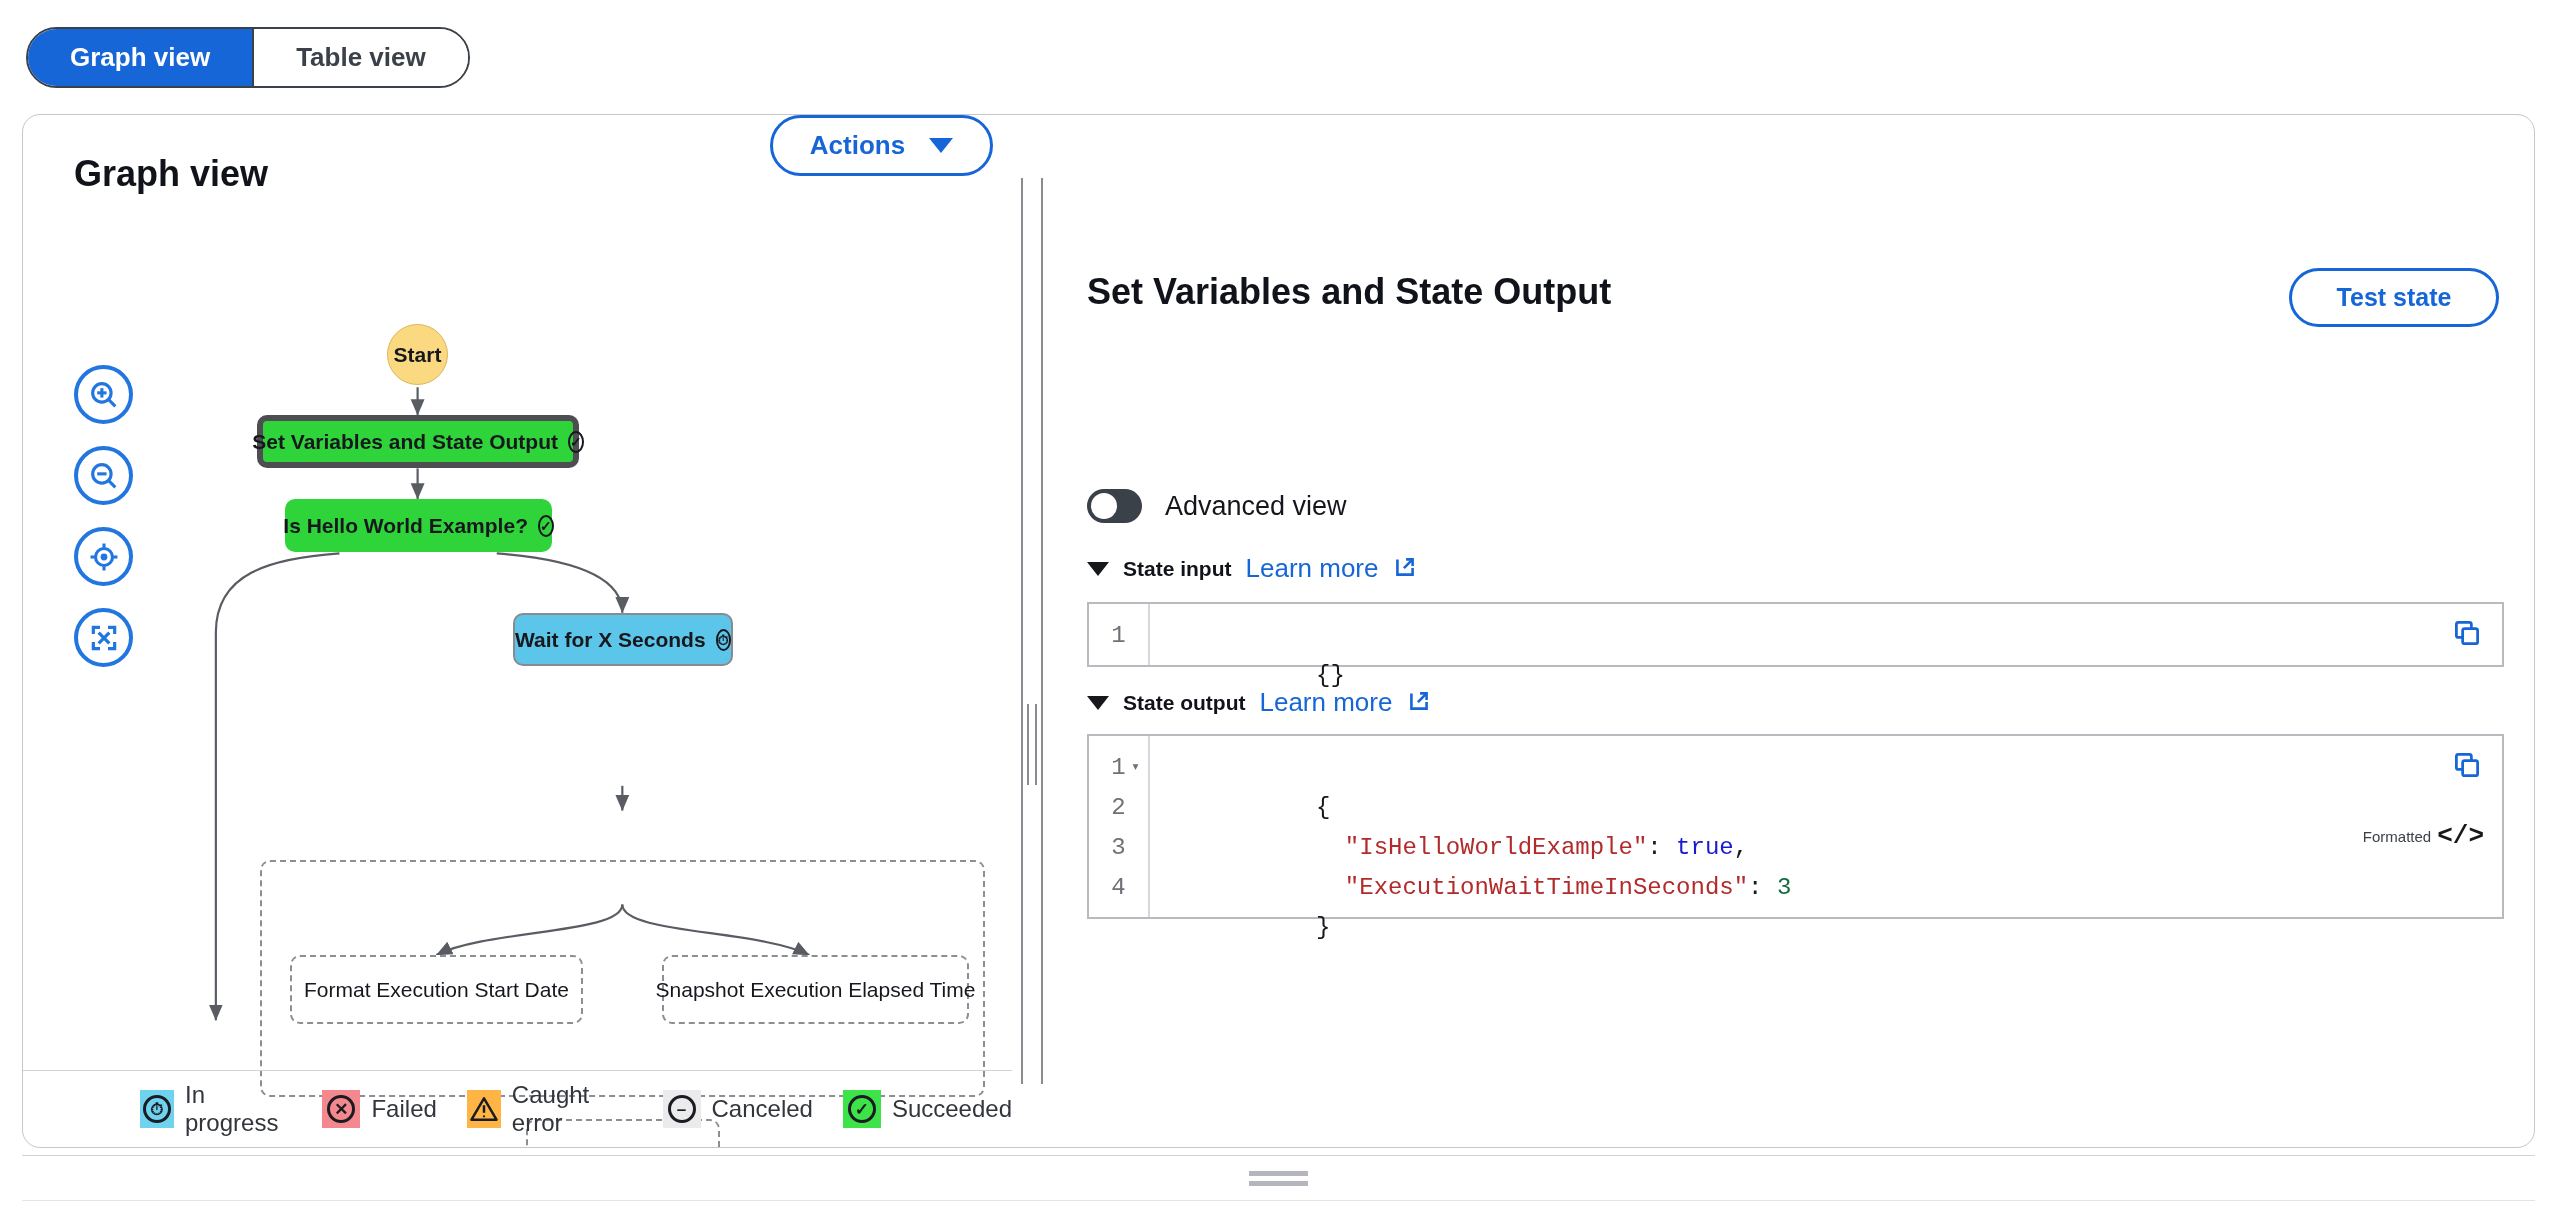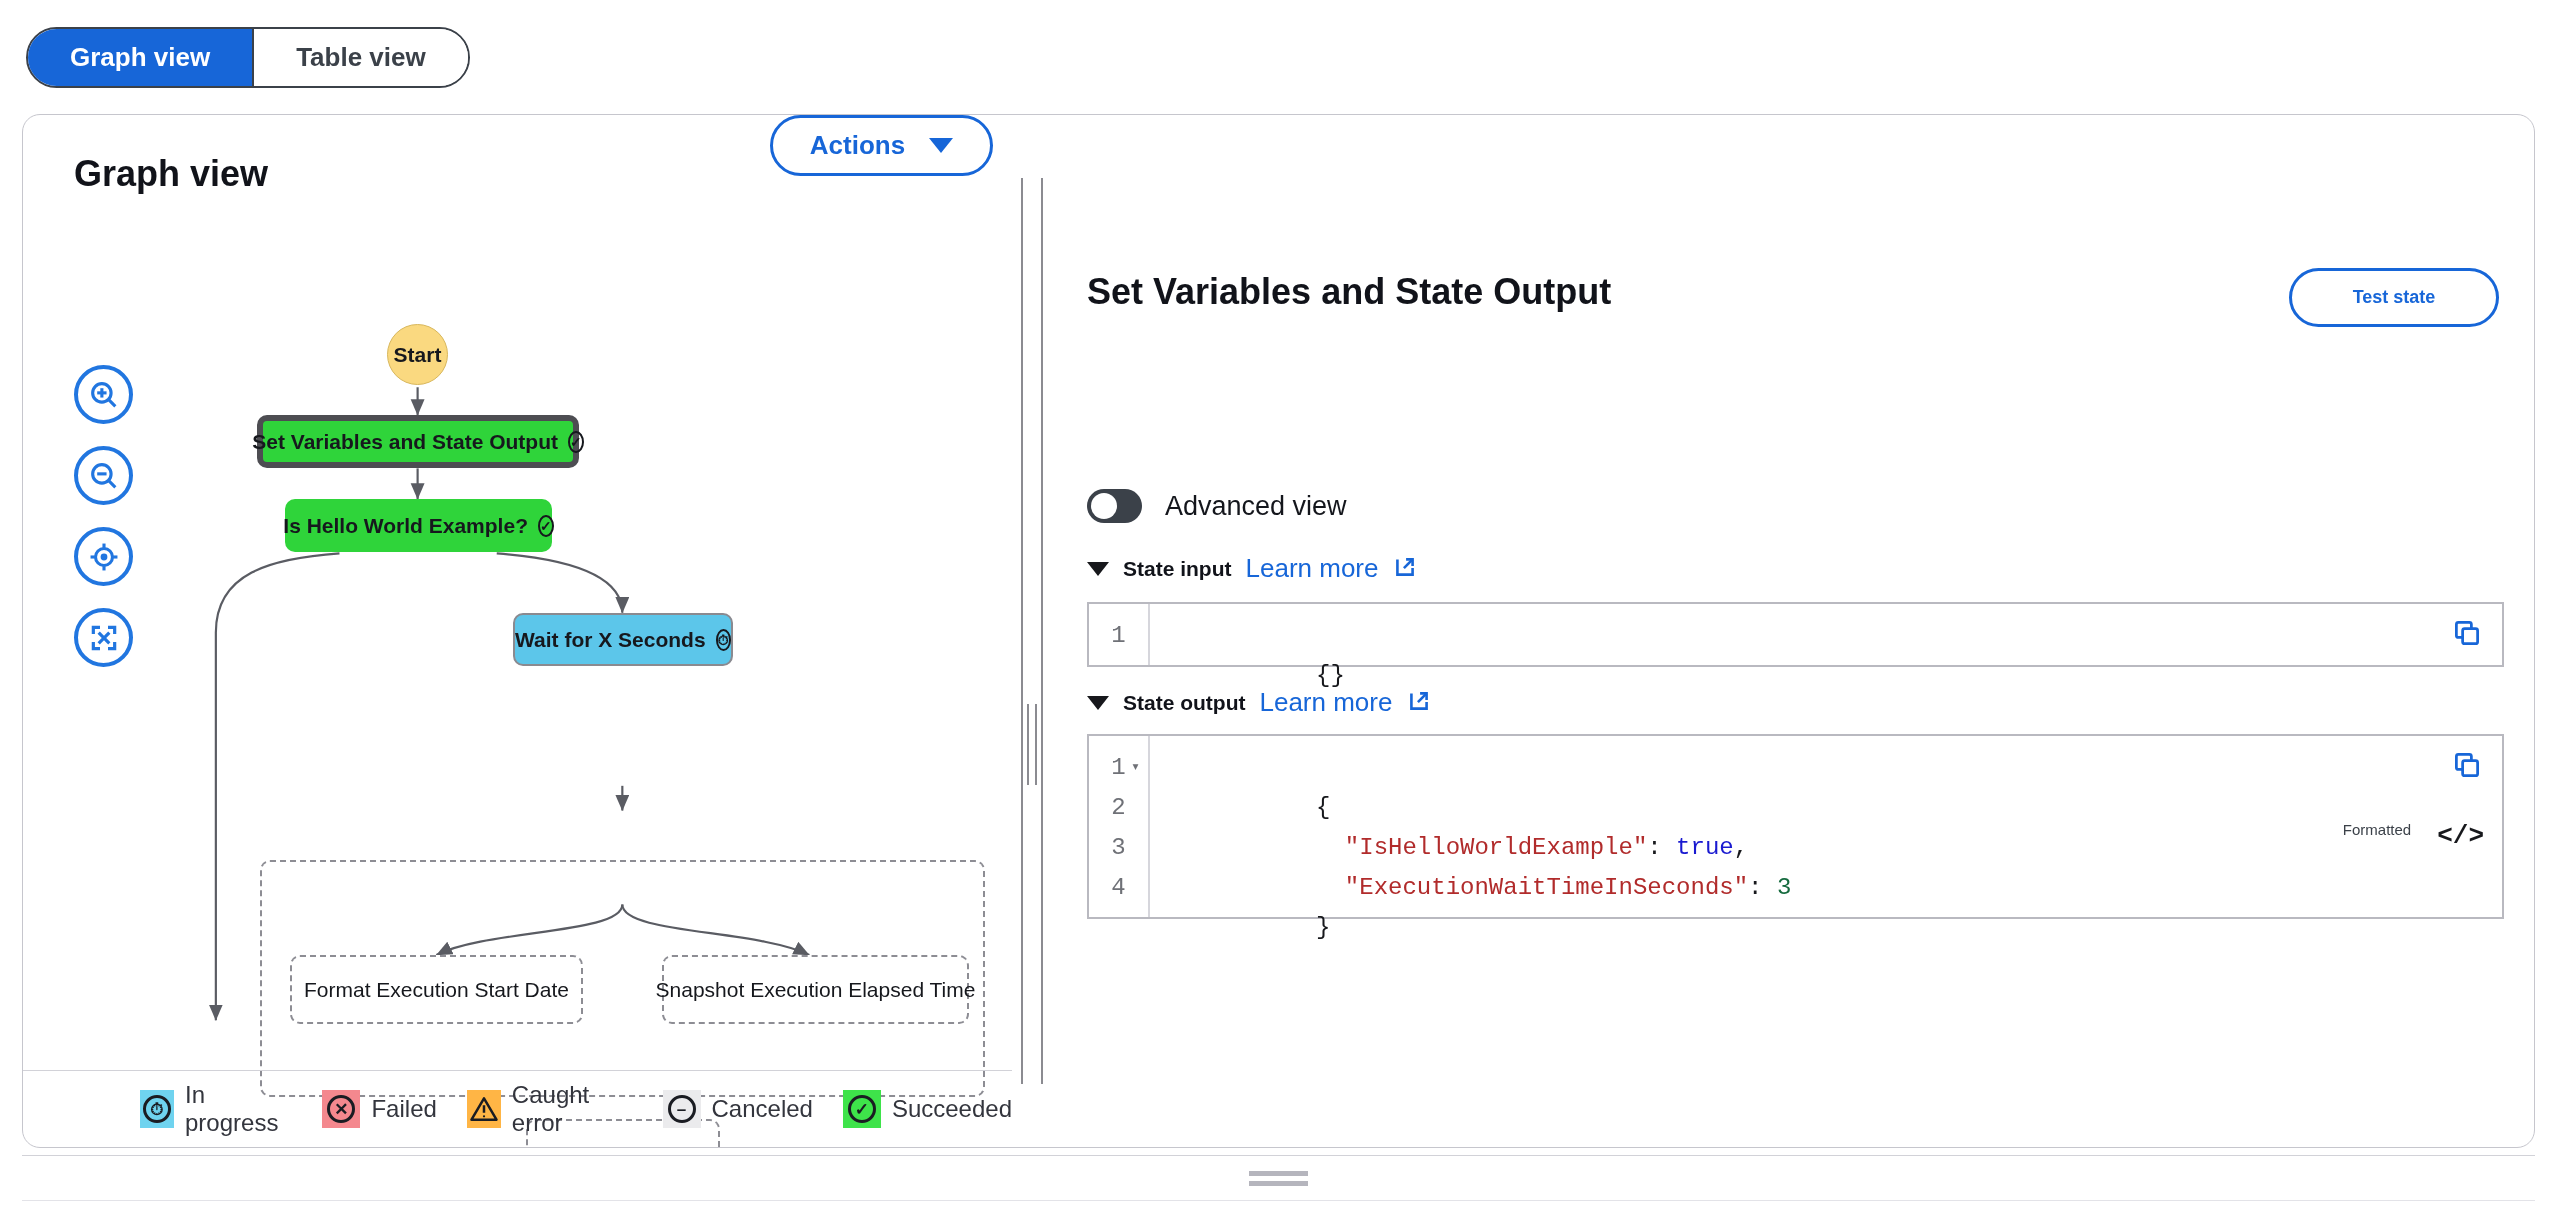--- a/index.html
+++ b/index.html
@@ -203,21 +203,21 @@
     margin-top: 156px;
     font-size: 36px; font-weight: bold; color: #11131a;
   }
   #test-state-button {
     position: absolute; right: 35px; top: 153px;
     width: 210px; height: 59px;
     border: 3px solid #1766d8;
     border-radius: 30px;
     background: #ffffff;
     display: flex; align-items: center; justify-content: center;
-    font-size: 18px; font-weight: bold; color: #1766d8;
+    font-size: 25px; font-weight: bold; color: #1766d8;
     cursor: pointer;
     transform: translateY(-153px);
     margin-top: 153px;
   }
   #tabbar {
     position: absolute; left: 37px; top: 252px;
     width: 1417px;
     height: 67px;
     display: flex; align-items: stretch;
     border-bottom: 2px solid #d2d2d8;
@@ -310,21 +310,21 @@
   .code-body .cl { height: 40px; line-height: 40px; white-space: pre; color: #17181c; }
   .tok-key { color: #b12b2b; }
   .tok-bool { color: #1a1ad0; }
   .tok-num { color: #166b3f; }
   .copy-btn {
     position: absolute; right: 20px; top: 14px;
     cursor: pointer;
   }
   .fmt-row {
     position: absolute; right: 18px; top: 85px;
-    display: flex; align-items: flex-start; gap: 26px;
+    display: flex; align-items: center; gap: 6px;
     cursor: pointer;
   }
   .fmt-row .fmt-lbl { font-family: "Liberation Sans", sans-serif; font-size: 15px; color: #3b4149; }
   .fmt-row .fmt-ico { font-family: "Liberation Mono", monospace; font-size: 26px; font-weight: bold; color: #17181c; }
 
   
   #h-splitter {
     position: absolute;
     left: 22px; top: 1155px;
     width: 2513px; height: 46px;

